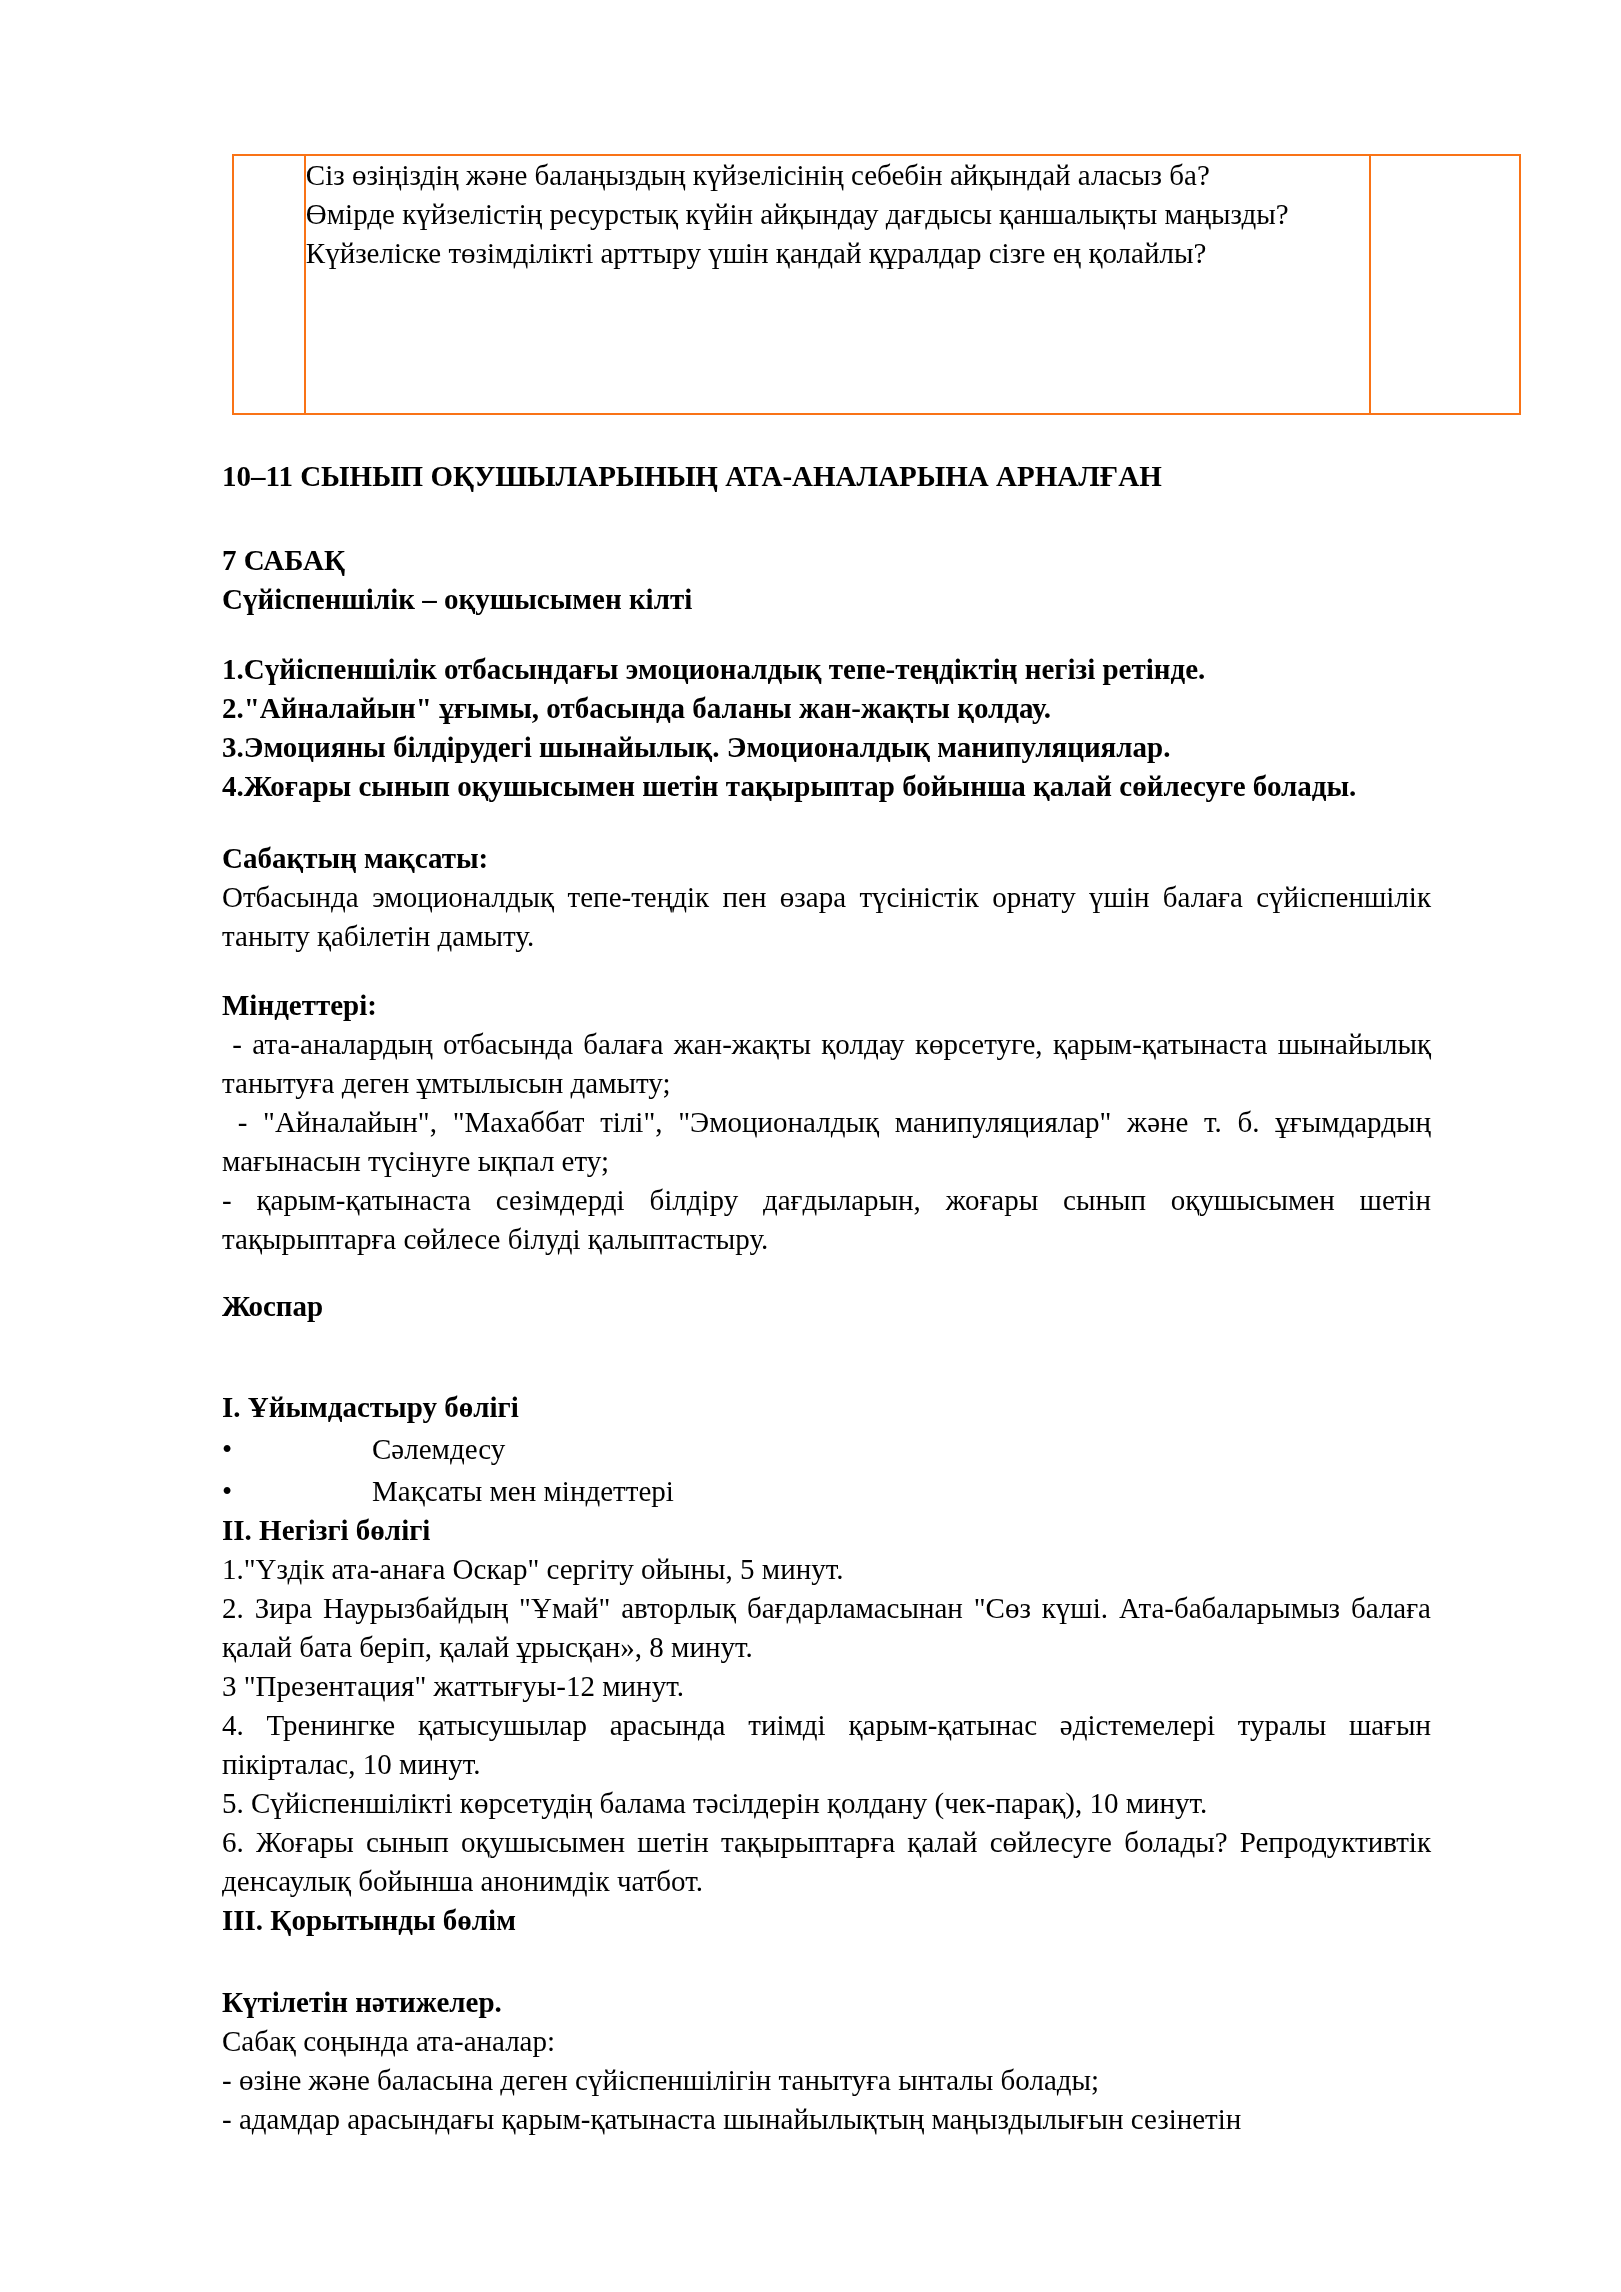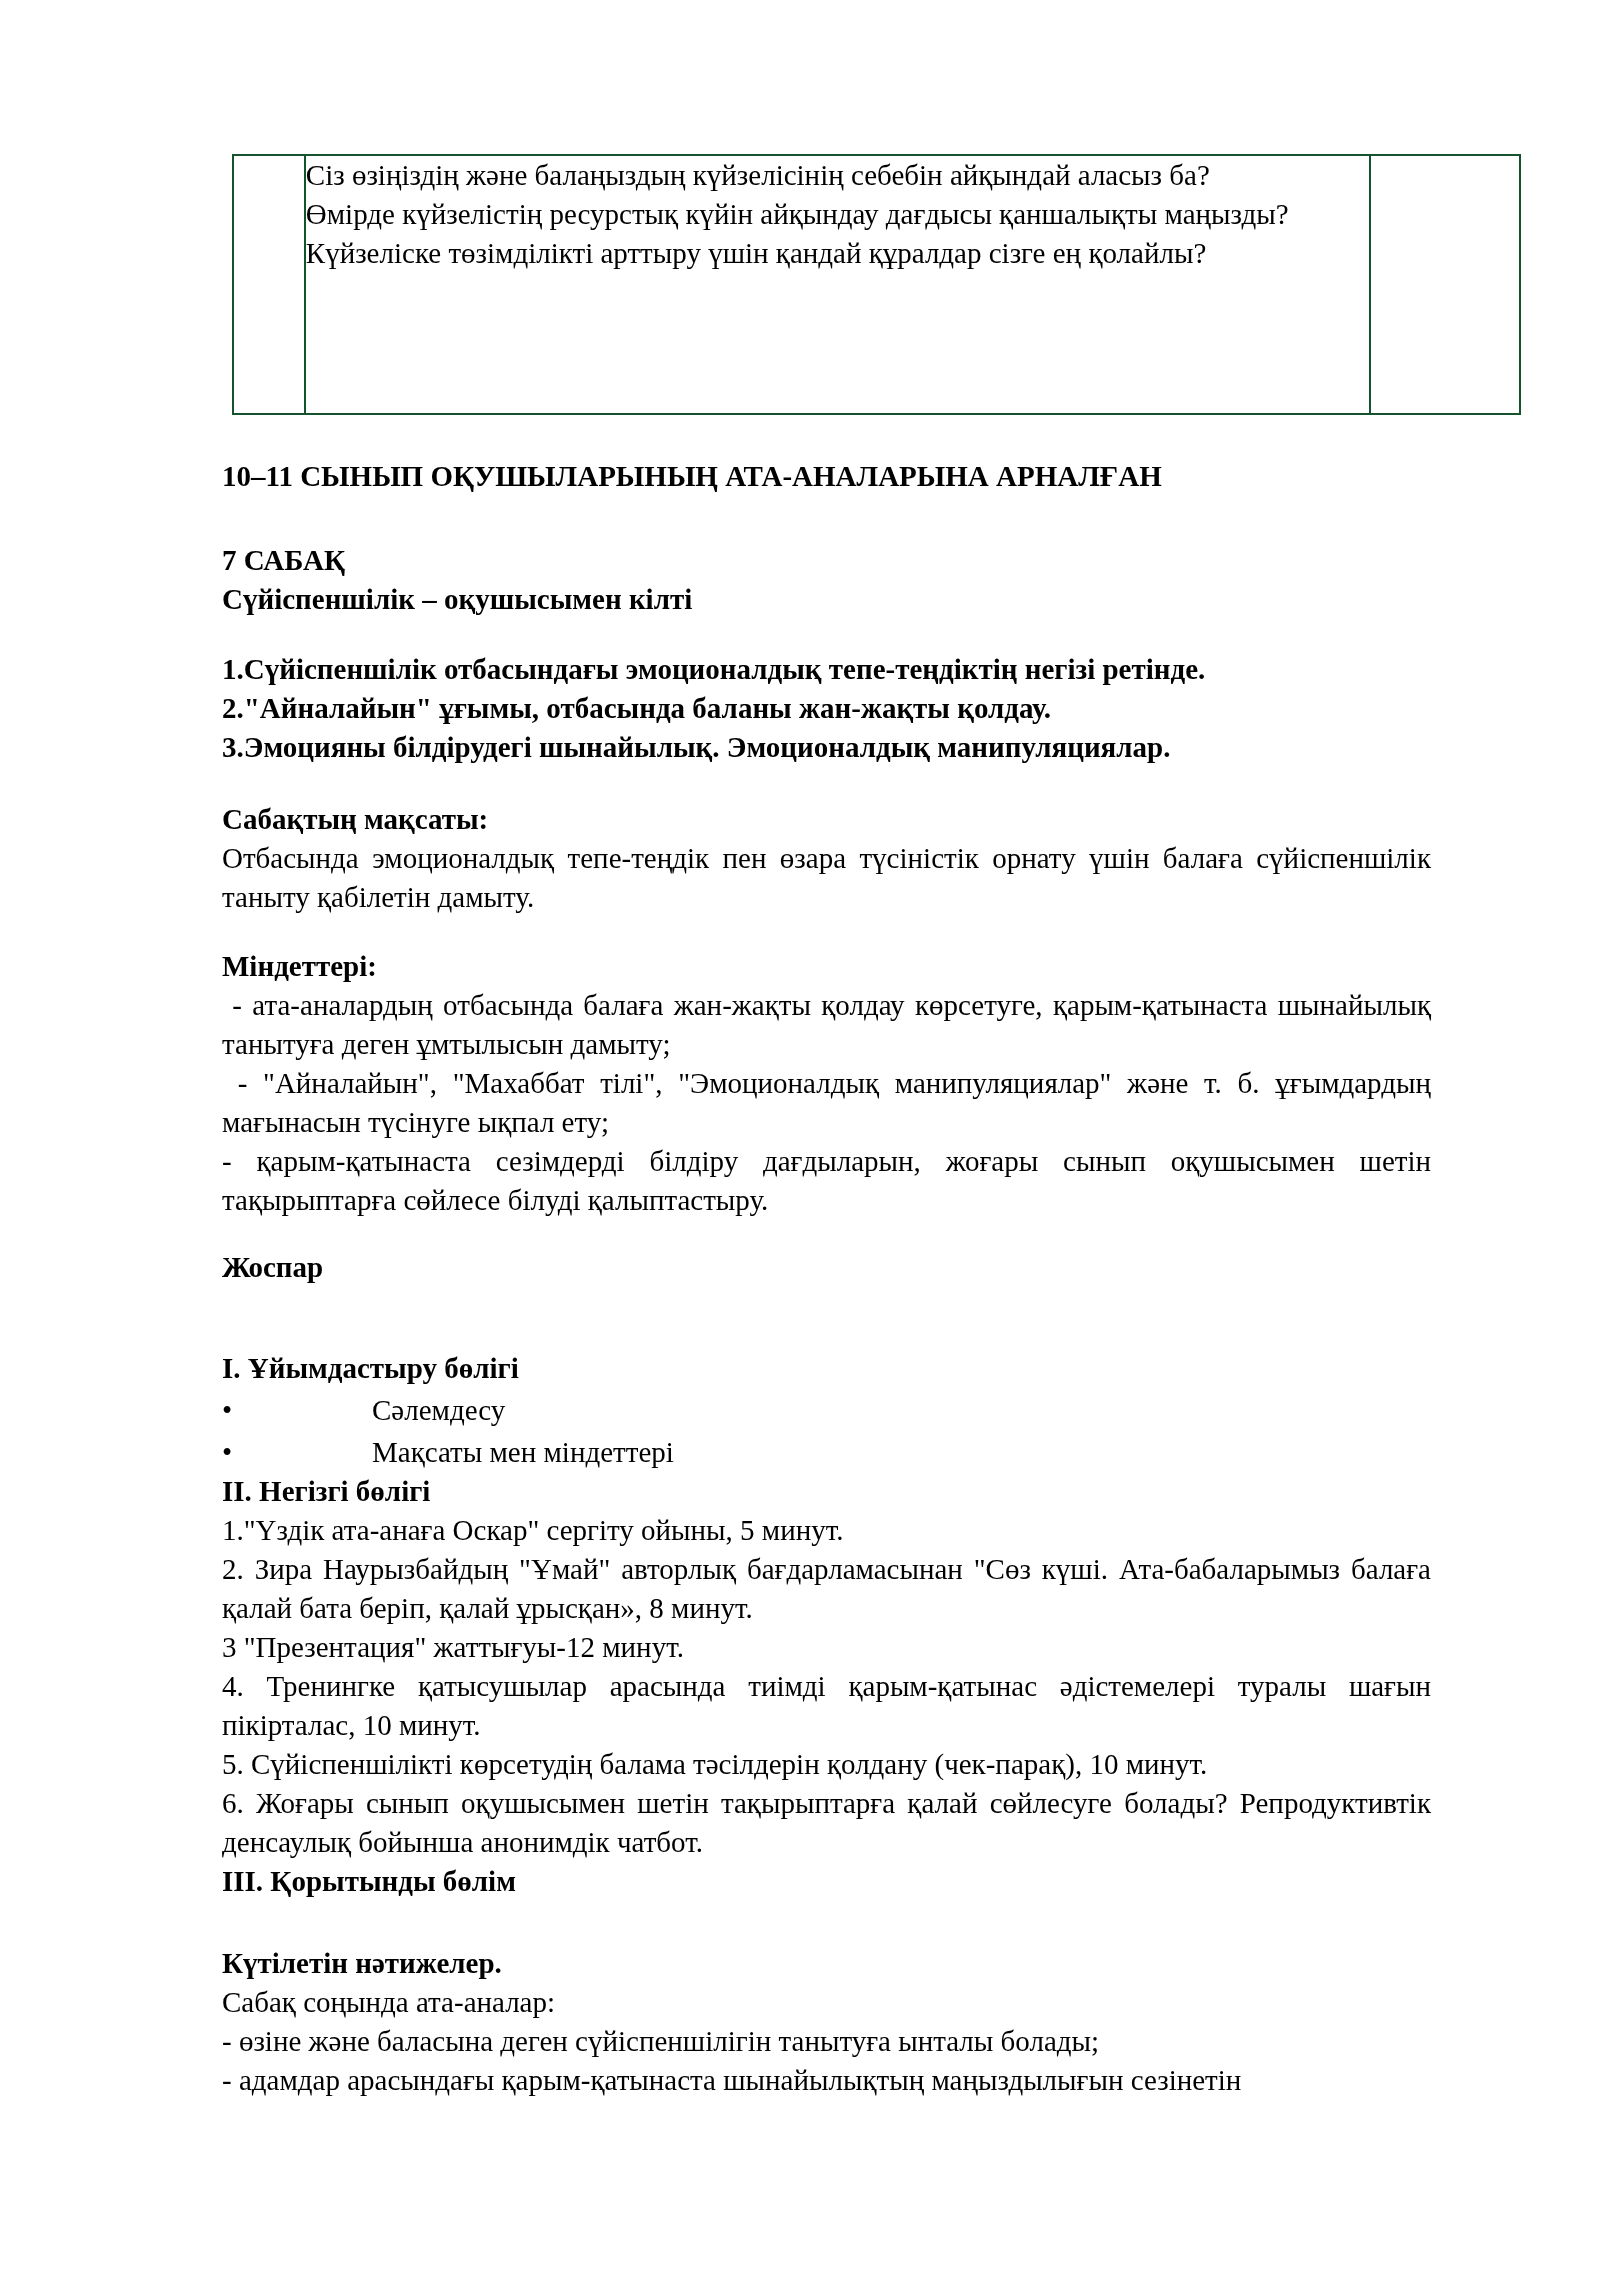--- a/index.html
+++ b/index.html
@@ -22,21 +22,21 @@
 
   
   table.q-table {
     border-collapse: collapse;
     table-layout: fixed;
     width: 1287px;
     margin-left: 9.8px;
     border: 2.9px solid #000;
   }
   table.q-table td {
-    border: 2px solid #14532d;
+    border: 2px solid #f97316;
     vertical-align: top;
     height: 257px;
     padding: 0;
   }
   td.cell-questions { padding: 4.9px 13.7px 0 11.8px; }
   td.cell-questions p { line-height: 39px; }
 
   
   .heading      { margin-top: 42px; }
   .lesson-num   { margin-top: 45px; }
@@ -76,20 +76,21 @@
 
   <p class="heading bold center">10–11 СЫНЫП ОҚУШЫЛАРЫНЫҢ АТА-АНАЛАРЫНА АРНАЛҒАН</p>
 
   <p class="lesson-num bold center">7 САБАҚ</p>
   <p class="bold center">Сүйіспеншілік – оқушысымен кілті</p>
 
   <div class="topics">
     <p>1.Сүйіспеншілік отбасындағы эмоционалдық тепе-теңдіктің негізі ретінде.</p>
     <p>2."Айналайын" ұғымы, отбасында баланы жан-жақты қолдау.</p>
     <p>3.Эмоцияны білдірудегі шынайылық. Эмоционалдық манипуляциялар.</p>
+    <p>4.Жоғары сынып оқушысымен шетін тақырыптар бойынша қалай сөйлесуге болады.</p>
   </div>
 
   <p class="goal-h bold">Сабақтың мақсаты:</p>
   <p>Отбасында эмоционалдық тепе-теңдік пен өзара түсіністік орнату үшін балаға сүйіспеншілік таныту қабілетін дамыту.</p>
 
   <p class="tasks-h bold">Міндеттері:</p>
   <div>
     <p>&nbsp;- ата-аналардың отбасында балаға жан-жақты қолдау көрсетуге, қарым-қатынаста шынайылық танытуға деген ұмтылысын дамыту;</p>
     <p>&nbsp;- "Айналайын", "Махаббат тілі", "Эмоционалдық манипуляциялар" және т. б. ұғымдардың мағынасын түсінуге ықпал ету;</p>
     <p>- қарым-қатынаста сезімдерді білдіру дағдыларын, жоғары сынып оқушысымен шетін тақырыптарға сөйлесе білуді қалыптастыру.</p>

